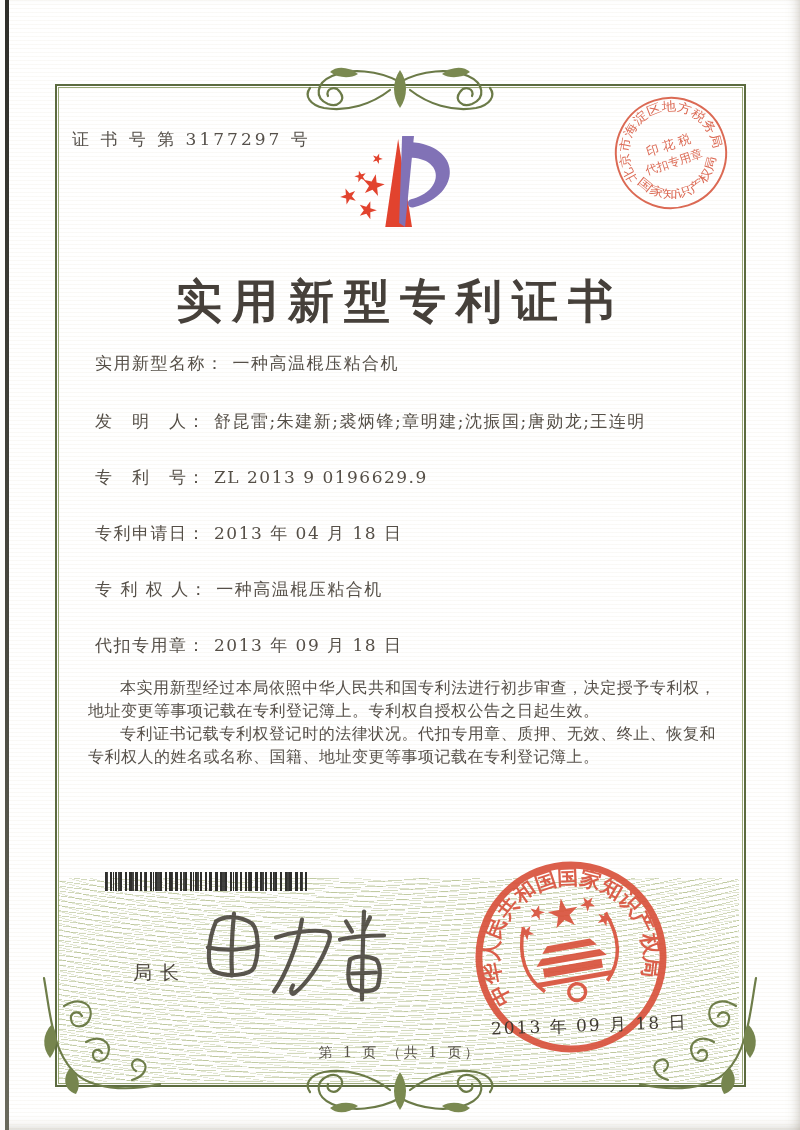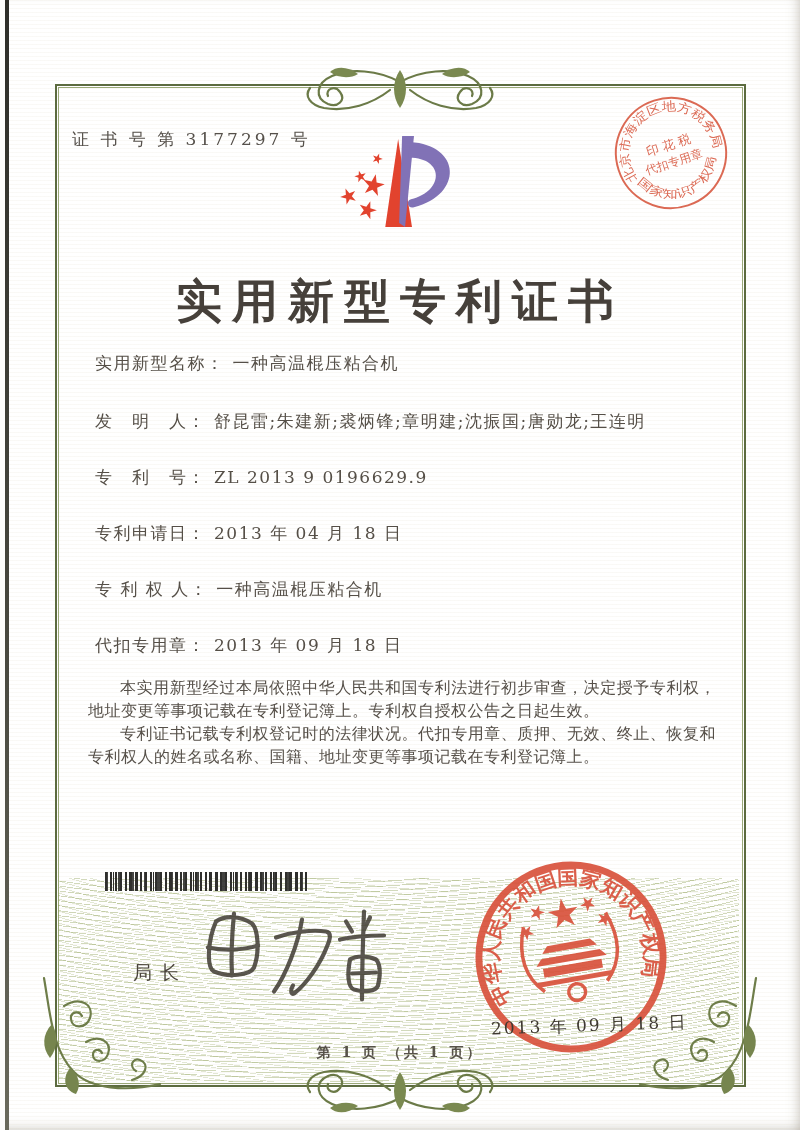--- a/index.html
+++ b/index.html
@@ -28,21 +28,21 @@
   .paras p{margin:0;text-indent:2em;}
   .barcode{position:absolute;left:105px;top:872px;width:203px;height:19px;
         background-image:
           repeating-linear-gradient(90deg,#2f2f2d 0 2px, rgba(0,0,0,0) 2px 5px),
           repeating-linear-gradient(90deg,#2f2f2d 0 1px, rgba(0,0,0,0) 1px 8px),
           repeating-linear-gradient(90deg, rgba(47,47,45,.9) 0 3px, rgba(0,0,0,0) 3px 13px);}
   .director{position:absolute;left:133px;top:944px;font-size:19px;letter-spacing:8px;color:#4a443c;margin-top:16px;}
   .signature{position:absolute;left:198px;top:898px;width:190px;height:108px;}
   .cnipa-seal{position:absolute;left:472px;top:858px;width:198px;height:198px;transform:rotate(-10deg);opacity:.92;}
   .seal-date{position:absolute;left:491px;top:1014px;font-size:17px;letter-spacing:2px;color:#3e3931;transform:rotate(-2deg);}
-  .footer{position:absolute;left:0;top:1044px;width:100%;text-align:center;font-size:14px;letter-spacing:3px;color:#57524a;font-weight:bold;}
+  .footer{position:absolute;left:0;top:1044px;width:100%;text-align:center;font-size:14px;letter-spacing:3px;color:#57524a;}
   .orn{position:absolute;}
   .sr-hidden{position:absolute;width:1px;height:1px;overflow:hidden;clip-path:inset(50%);white-space:nowrap;}
   svg text{font-family:"DejaVu Serif","Liberation Serif",serif;}
 </style>
 </head>
 <body>
 
 <div id="page">
 
   <div class="scan-white"></div>

